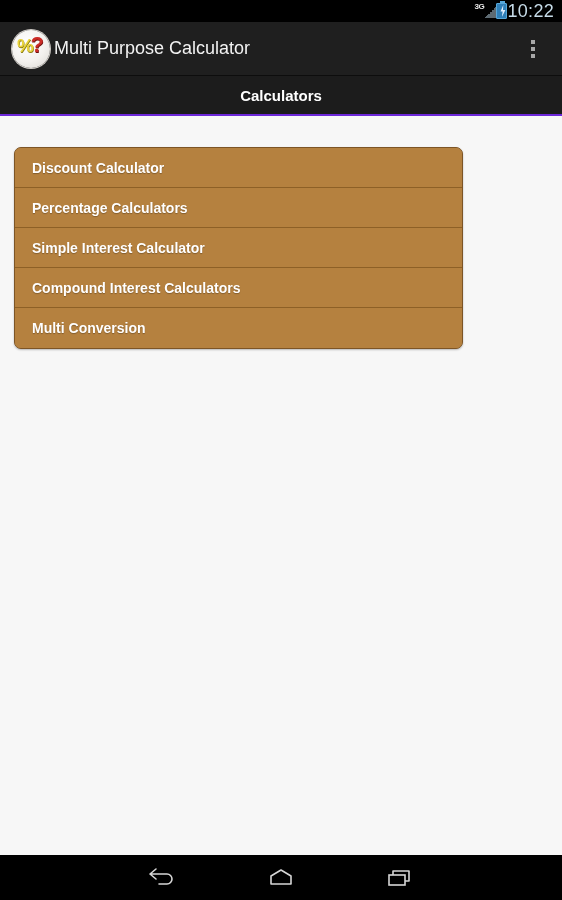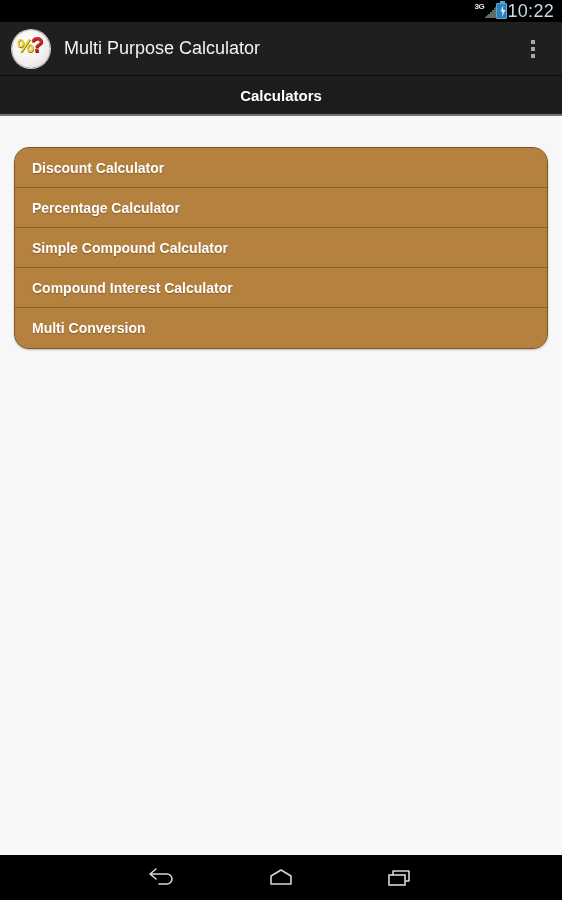--- a/index.html
+++ b/index.html
@@ -88,21 +88,21 @@
     line-height:1;
   }
   .app-icon .qmark {
     position:absolute; right:6px; top:4px;
     font-size:22px; font-weight:bold; color:#cc2b26;
     text-shadow:0.5px 0.5px 0 #6d100d;
     font-family:"Liberation Sans", sans-serif;
     line-height:1;
   }
   .app-title {
-    margin-left:14px;
+    margin-left:4px;
     font-size:18px; color:#f2f2f2;
     font-family:"Liberation Sans", sans-serif;
     white-space:nowrap;
   }
   .overflow-btn {
     margin-left:auto; margin-right:18px;
     width:22px; height:40px;
     display:flex; flex-direction:column;
     align-items:center; justify-content:center; gap:3px;
     cursor:pointer;
@@ -111,41 +111,41 @@
     display:block; width:4px; height:4px;
     background:#a8a8a8;
   }
 
   
   .section-header {
     position:absolute; top:76px; left:0;
     width:562px; height:40px;
     background:#1c1c1c;
     display:flex; align-items:center; justify-content:center;
-    border-bottom:2px solid #737373;
+    border-bottom:2px solid #6d28d9;
   }
   .section-header span {
     font-size:15px; font-weight:bold; color:#ffffff;
     font-family:"Liberation Sans", sans-serif;
   }
 
   
   .content {
     position:absolute; top:118px; left:0;
     width:562px; height:737px;
     background:#f7f7f7;
   }
 
   .list-card {
     position:absolute;
     left:14px; top:29px;
-    width:534px;
+    width:449px;
     background:#b5813f;
     border:1px solid #7d5526;
-    border-radius:15px;
+    border-radius:7px;
     overflow:hidden;
     box-shadow:0 1px 2px rgba(0,0,0,0.25);
   }
   .list-item {
     height:40px;
     display:flex; align-items:center;
     padding-left:17px;
     background:#b5813f;
     border-bottom:1px solid #8d6026;
     cursor:pointer;
@@ -210,29 +210,29 @@
   </div>
 
   <div class="content">
     <div class="list-card">
 
       <div class="list-item">
         <span class="label">Discount Calculator</span>
       </div>
 
       <div class="list-item">
-        <span class="label">Percentage Calculator</span>
-      </div>
-
-      <div class="list-item">
-        <span class="label">Simple Compound Calculator</span>
-      </div>
-
-      <div class="list-item">
-        <span class="label">Compound Interest Calculator</span>
+        <span class="label">Percentage Calculators</span>
+      </div>
+
+      <div class="list-item">
+        <span class="label">Simple Interest Calculator</span>
+      </div>
+
+      <div class="list-item">
+        <span class="label">Compound Interest Calculators</span>
       </div>
 
       <div class="list-item">
         <span class="label">Multi Conversion</span>
       </div>
 
     </div>
   </div>
 
   <div class="navbar">

